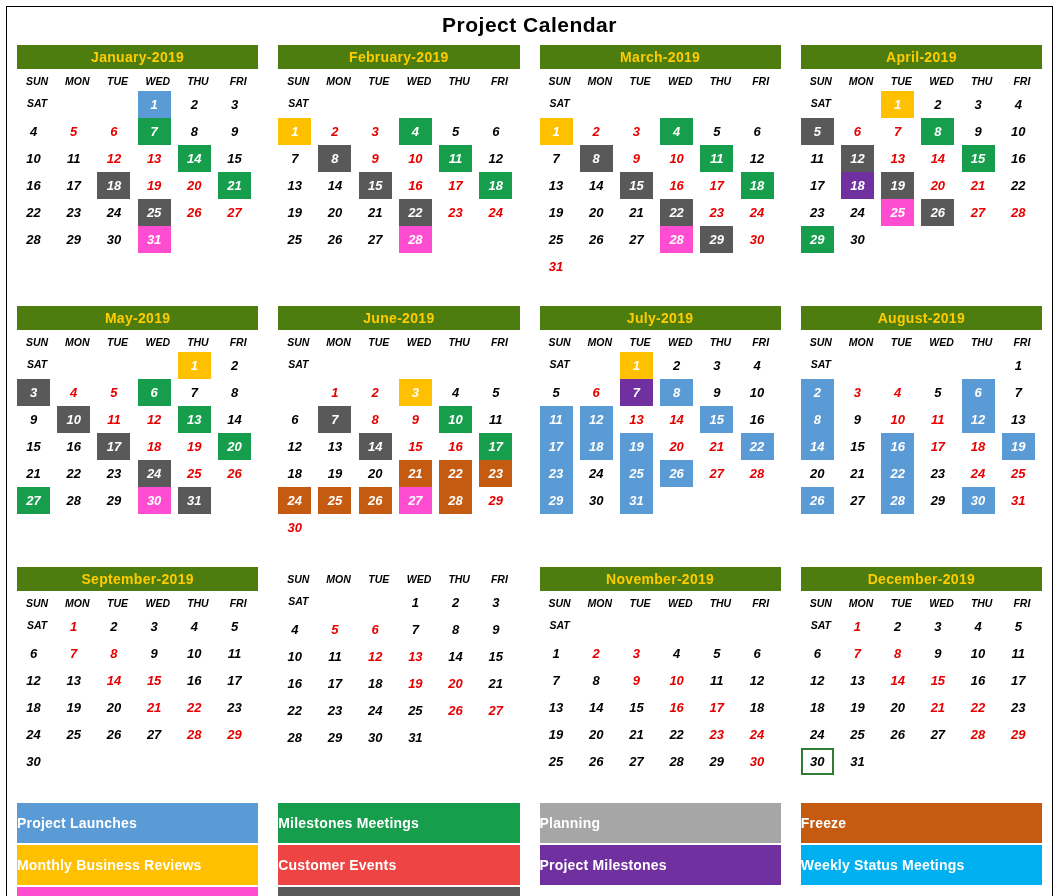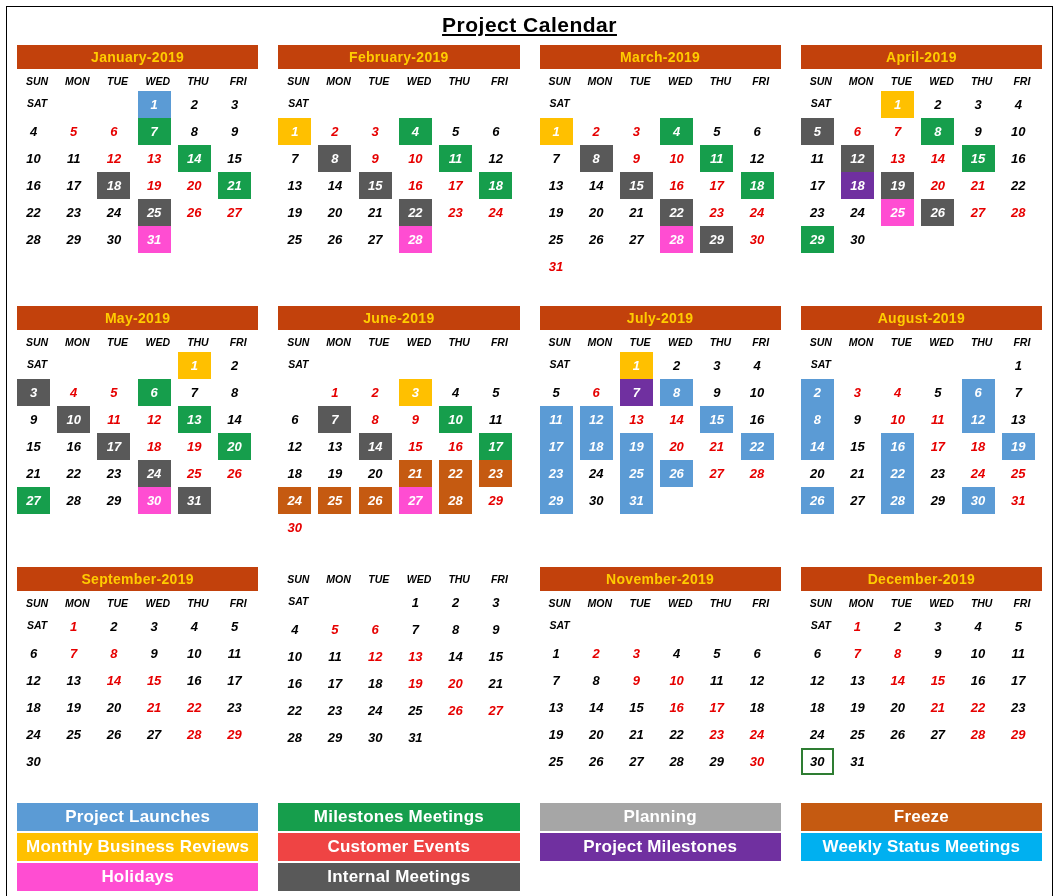--- a/index.html
+++ b/index.html
@@ -1,40 +1,40 @@
 <!DOCTYPE html>
 <html><head>
 <meta charset="utf-8">
 <style>
 * { margin:0; padding:0; box-sizing:border-box; }
 body { font-family:"Trebuchet MS",Verdana,sans-serif; background:#fff; padding:6px; font-size:12px; }
 .wrap { border:1px solid #000; width:1047px; padding:6px 10px 10px; }
-.title { text-align:center; font-weight:bold; font-size:21px; text-decoration:underline; margin-bottom:8px; letter-spacing:0.5px; }
+.title { text-align:center; font-weight:bold; font-size:21px; margin-bottom:8px; letter-spacing:0.5px; }
 .calgrid { display:grid; grid-template-columns:repeat(4,1fr); gap:26px 20px; margin-bottom:28px; }
 .month { }
-.mhead { background:#c2410c; color:#ffcc00; text-align:center; font-weight:bold; padding:4px 0; font-size:14px; letter-spacing:0.3px; }
+.mhead { background:#4d7c0f; color:#ffcc00; text-align:center; font-weight:bold; padding:4px 0; font-size:14px; letter-spacing:0.3px; }
 .mtable { display:grid; grid-template-columns:repeat(6,1fr);font-style:italic; }
 .dowcell { font-size:10.5px; font-weight:bold; text-align:center; padding:6px 0 4px; color:#000; }
 .daycell { width:33px; height:27px; display:flex; align-items:center; justify-content:center; font-size:13px; font-weight:bold; color:#000; }
 .wk { color:#e60000; }
 .c-launch { background:#5b9bd5; color:#fff; }
 .c-stake  { background:#169e4c; color:#fff; }
 .c-mile   { background:#7030a0; color:#fff; }
 .c-status { background:#00b0f0; color:#fff; }
 .c-mbr    { background:#ffc000; color:#fff; }
 .c-cust   { background:#ef4444; color:#fff; }
 .c-plan   { background:#a6a6a6; color:#fff; }
 .c-freeze { background:#c55a11; color:#fff; }
 .c-hol    { background:#ff4dd2; color:#fff; }
 .c-int    { background:#595959; color:#fff; }
 .sel      { border:2px solid #2e7d32; }
 .legend-wk { color:#e60000; font-weight:bold; text-align:center; font-size:13px; margin-bottom:4px; }
 .legend-wrap-outer { display:grid; grid-template-columns:repeat(4,1fr); gap:20px; margin-top:2px;}
 .legendcol { display:flex; flex-direction:column; gap:2px; }
-.leg { text-align:center; color:#fff; font-size:17px; font-weight:bold; padding:4px 0; letter-spacing:0.2px; }
+.leg { text-align:left; color:#fff; font-size:14px; font-weight:bold; padding:12px 0; letter-spacing:0.2px; }
 </style>
 </head>
 <body>
 
 <div class="wrap">
   <div class="title">Project Calendar</div>
   <div class="calgrid" id="calgrid">
       <div class="month">
         <div class="mhead">January-2019</div>
         <div class="mtable">

